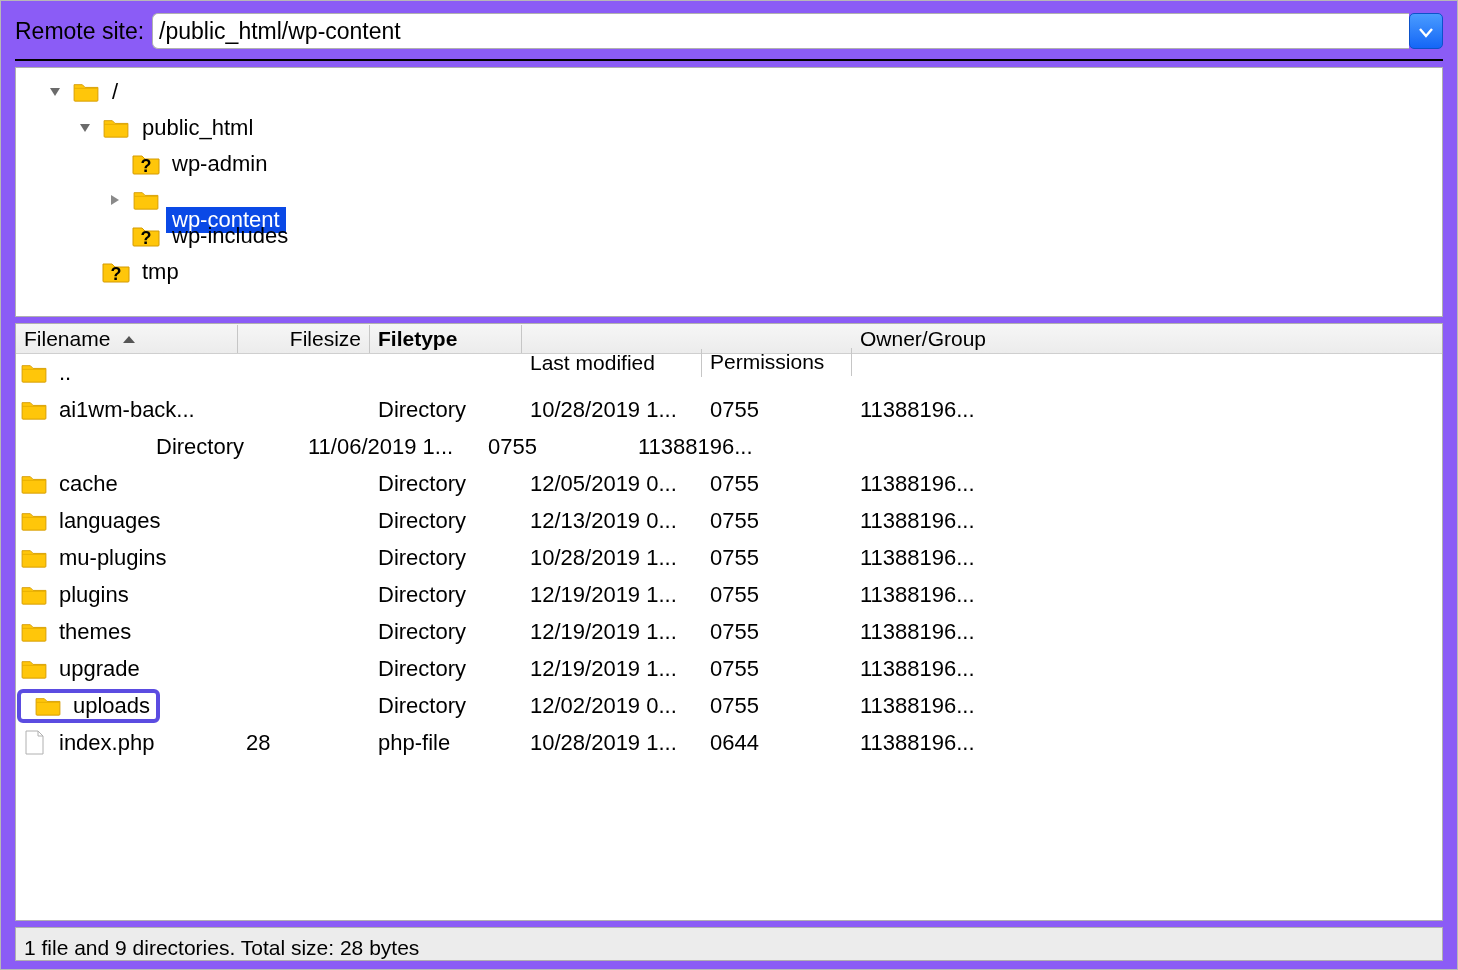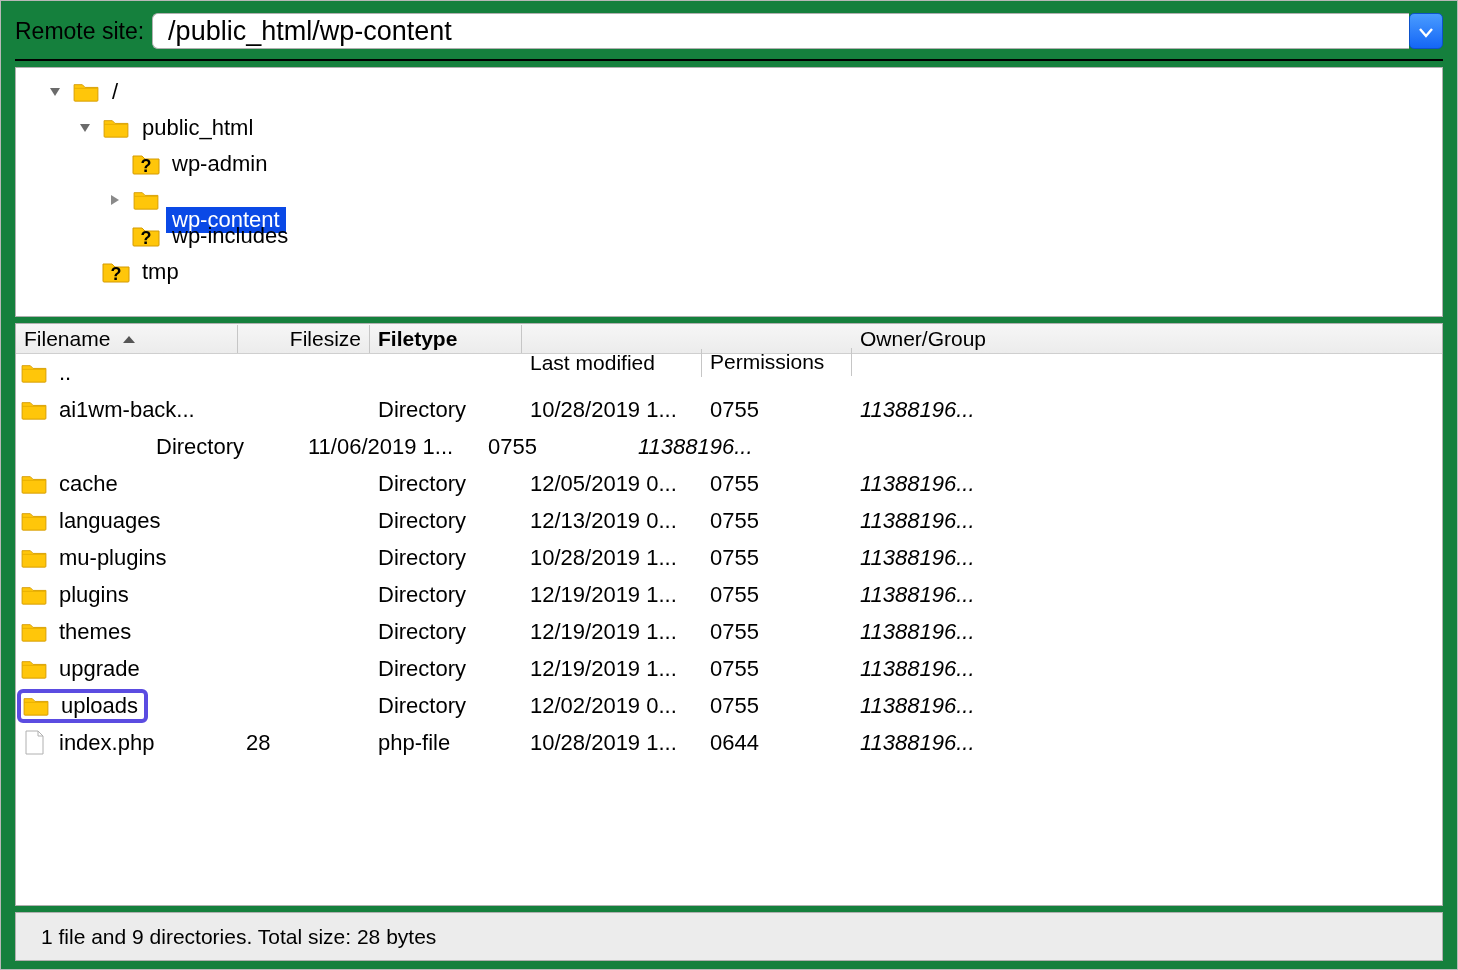--- a/index.html
+++ b/index.html
@@ -6,21 +6,21 @@
   html, body {
     margin: 0; padding: 0;
     font-family: "Helvetica Neue", Arial, sans-serif;
     font-size: 21px;
     color: #000;
     background: #ececec;
     width: 1458px;
   }
   .outer {
     border: 1px solid #b8b8b8;
-    background: #15803d;
+    background: #8b5cf6;
     padding: 6px;
     width: 1458px;
     height: 970px;
     display: flex;
     flex-direction: column;
     gap: 6px;
   }
   
   .topbar {
     display: flex;
@@ -37,22 +37,22 @@
     display: flex;
     align-items: stretch;
     height: 36px;
   }
   .path-input {
     flex: 1;
     border: 1px solid #b0b0b0;
     border-right: none;
     border-radius: 6px 0 0 6px;
     background: #fff;
-    padding: 4px 15px;
-    font-size: 27px;
+    padding: 4px 6px;
+    font-size: 23px;
     font-family: inherit;
     line-height: 1;
   }
   .path-drop {
     width: 34px;
     background: linear-gradient(#4a9cff, #1466f6);
     border: 1px solid #0d52c9;
     border-radius: 5px;
     display: flex;
     align-items: center;
@@ -143,43 +143,43 @@
     align-items: center;
     height: 37px;
     font-size: 22px;
   }
   .fc { overflow: hidden; white-space: nowrap; text-overflow: clip; padding: 0 8px; }
   .fc.name { width: 222px; display:flex; align-items:center; gap:10px; padding-left:3px; }
   .fc.size { width: 132px; text-align:left; }
   .fc.type { width: 152px; }
   .fc.mod  { width: 180px; }
   .fc.perm { width: 150px; }
-  .fc.owner{ flex:1;font-style:italic; }
+  .fc.owner{ flex:1; }
   .file-icon {
     width: 30px; height: 24px;
     display:flex; align-items:center; justify-content:center;
     flex-shrink:0;
   }
   .name-wrap { display:flex; align-items:center; gap:10px; }
   .highlight-box {
     border: 4px solid #5b4ce1;
     border-radius: 6px;
-    padding: 0 6px 0 0;
+    padding: 0 6px 0 12px;
     margin-left:-2px;
   }
 
   
   .statusbar {
     margin: 0 8px 2px 8px;
     background: #ececec;
     border: 1px solid #b0b0b0;
     border-top: 1px solid #b0b0b0;
-    height: 49px;
-    display:flex; align-items:center;
-    padding: 0 25px;
+    height: 34px;
+    display:flex; align-items:flex-end;
+    padding: 0 8px;
     font-size: 21px;
   }
 
   
   .folder-svg { width: 28px; height: 22px; }
   .folderq-svg { width: 28px; height: 24px; }
   .file-svg { width: 22px; height: 26px; }
 </style>
 </head>
 <body>

